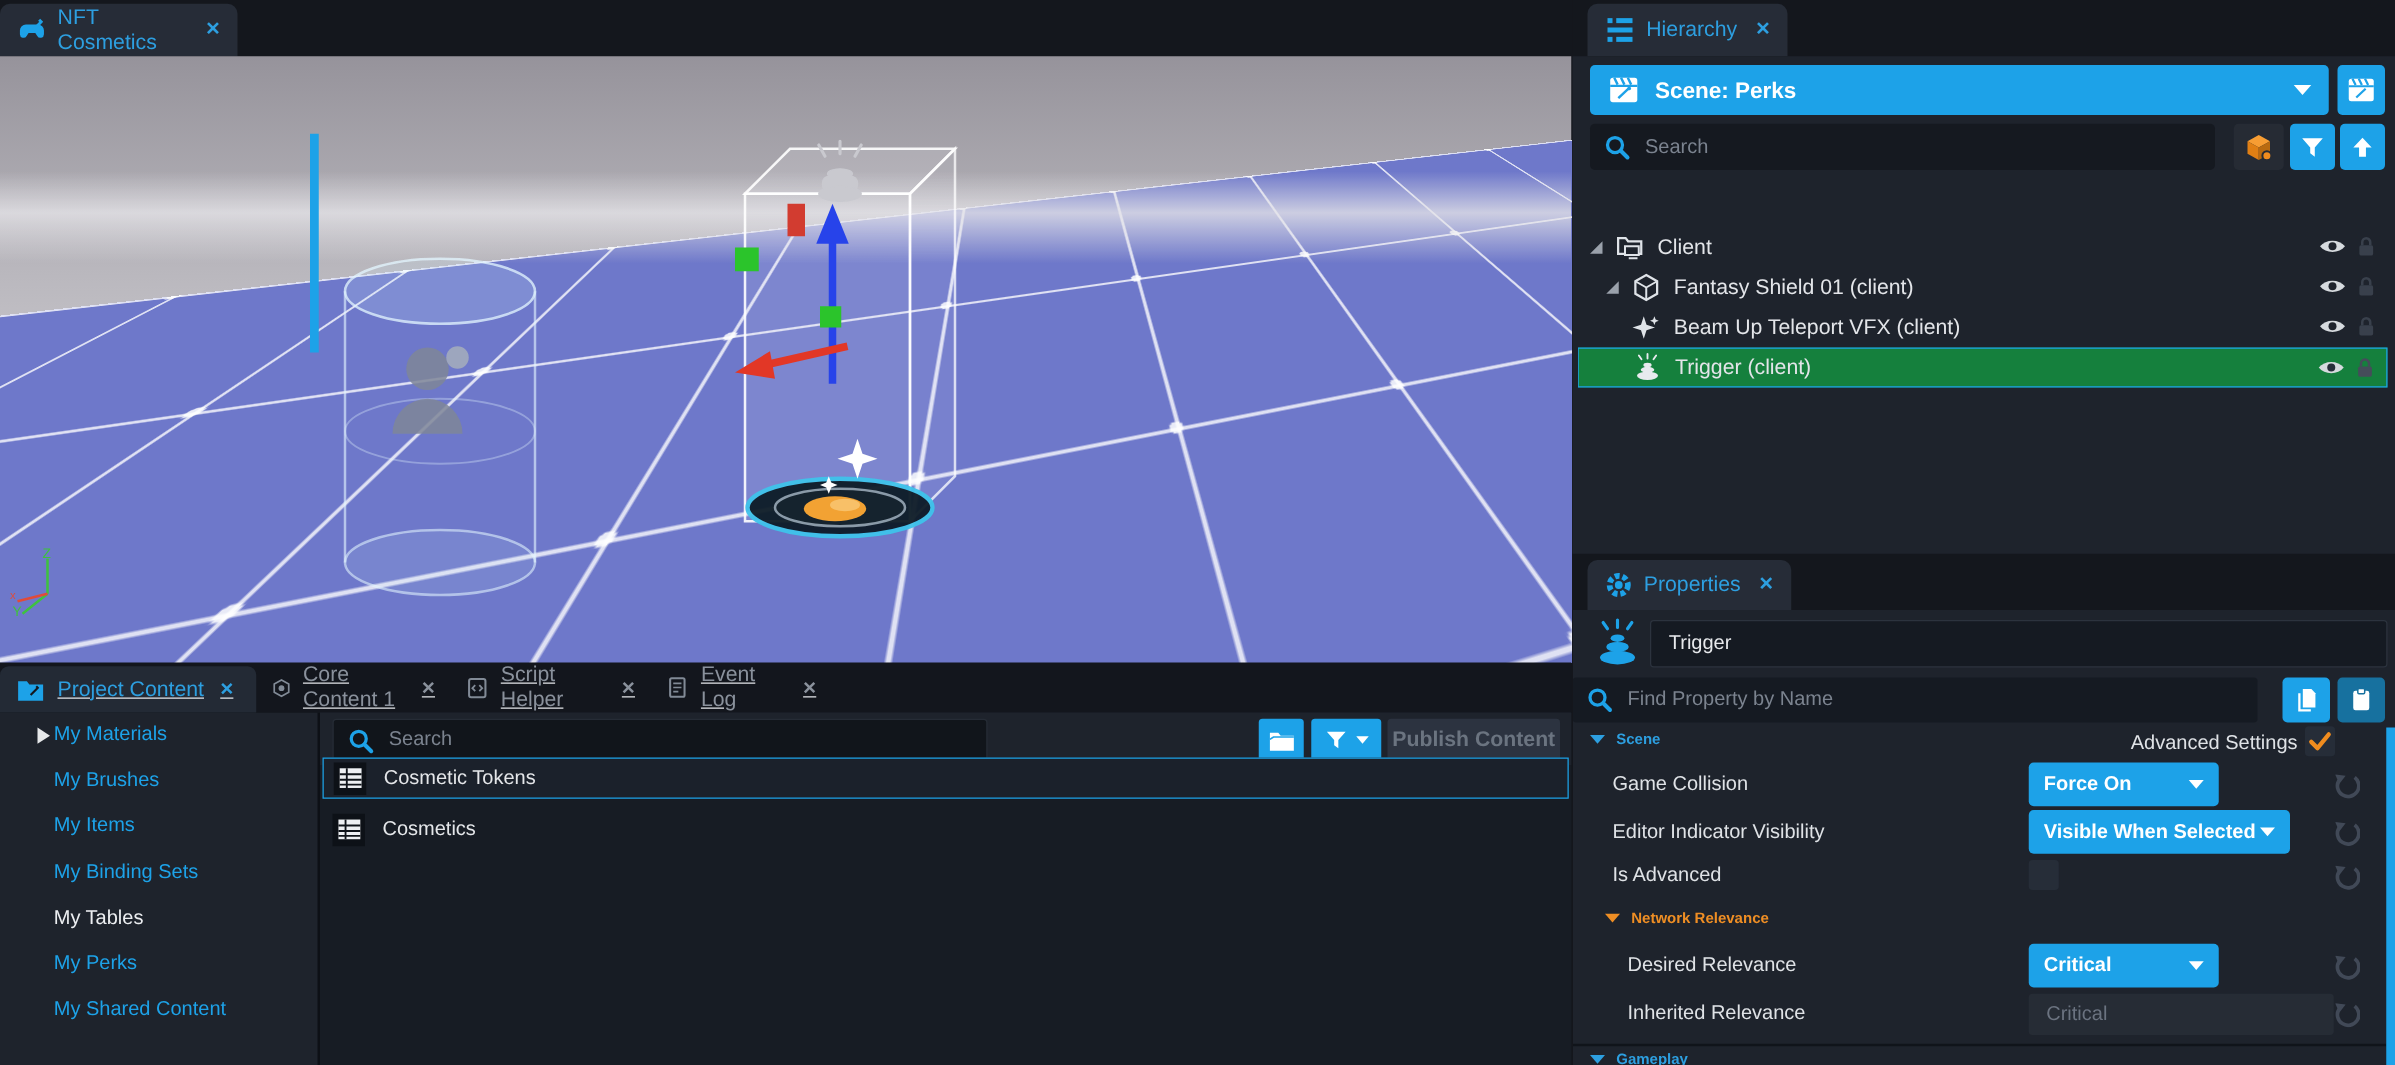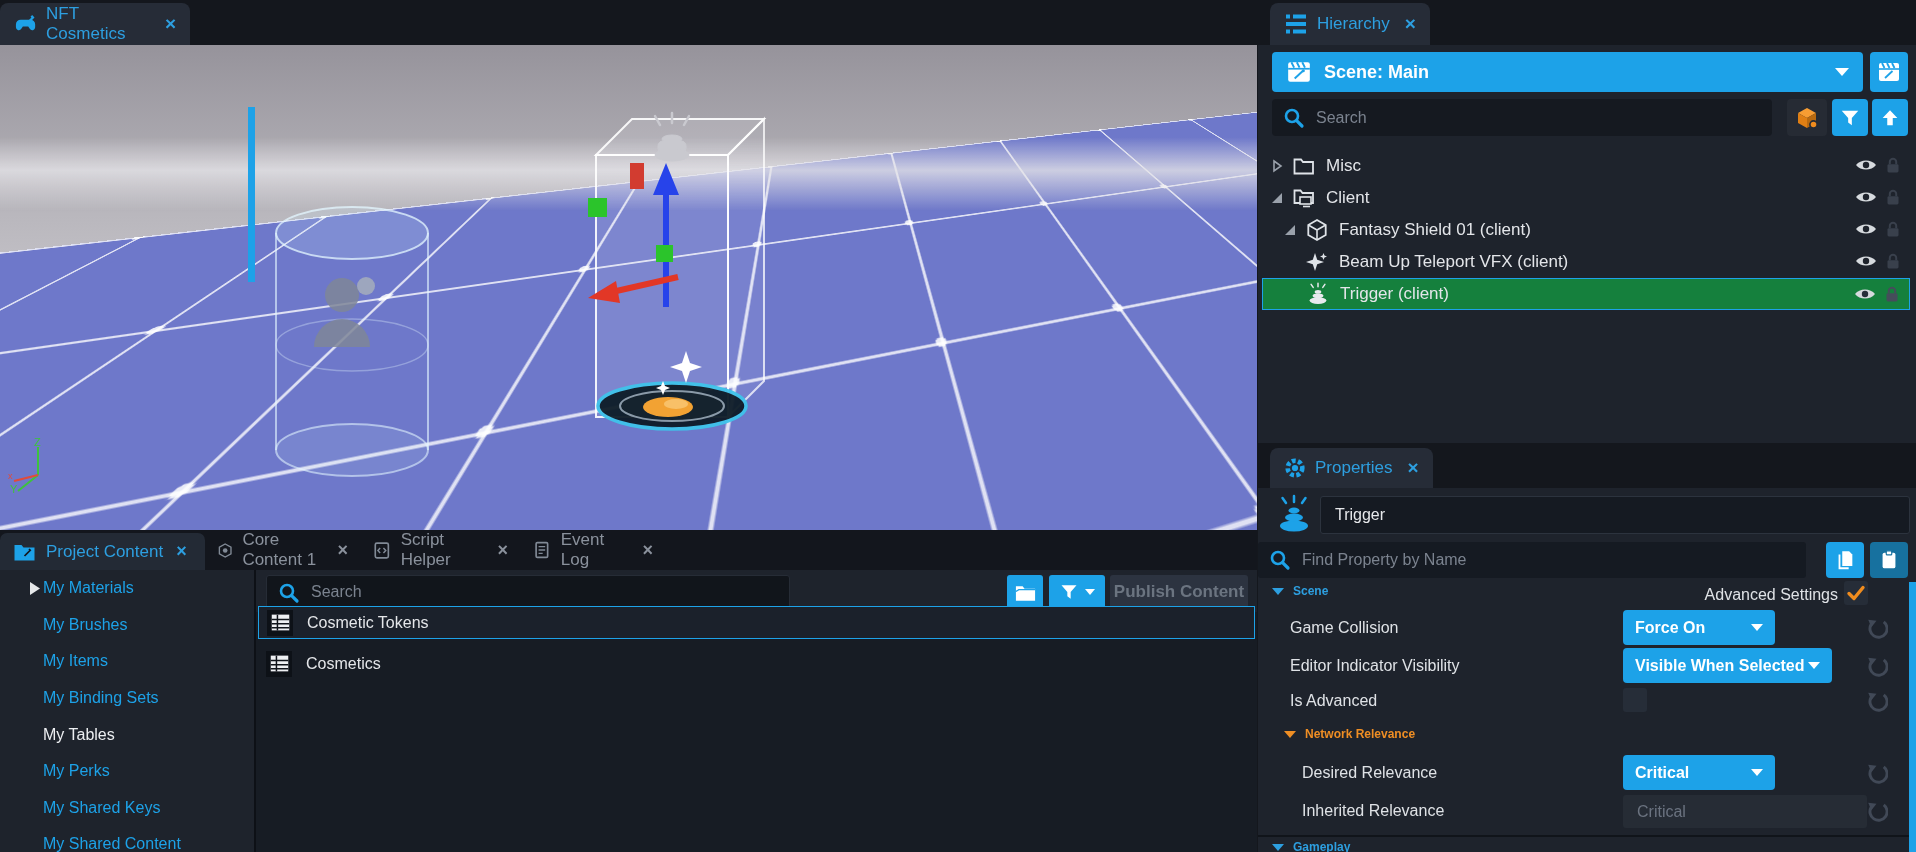--- a/index.html
+++ b/index.html
@@ -70,21 +70,21 @@
   .dropdown .dval { color:#fff; font-weight:bold; font-size:16px; flex:1; white-space:nowrap; }
   .dropdown .caret-down { border-left-width:6px; border-right-width:6px; border-top-width:7px; }
   .dis-field { position:absolute; left:365px; width:244px; height:33px; background:#262c35; border-radius:3px;
                display:flex; align-items:center; padding-left:14px; color:#6b7380; font-size:16px; }
   .reset { position:absolute; left:608px; width:22px; height:22px; }
   .checkbox { position:absolute; width:24px; height:24px; background:#262d38; border-radius:3px; }
   .p-sep { position:absolute; left:0; top:347px; width:651px; height:2px; background:#10141a; }
   .p-scroll { position:absolute; right:0; top:94px; width:7px; height:270px; background:#1da2e8; }
 
   
-  .c-tabbar { position:absolute; left:0; top:530px; width:1257px; height:40px; background:#13161d; display:flex; }
+  .c-tabbar { position:absolute; left:0; top:530px; width:1257px; height:40px; background:#13161d; display:flex;text-decoration:underline; }
   .c-tab { display:flex; align-items:center; gap:9px; padding:0 12px; font-size:17px; color:#8a919c; }
   .c-tab .tab-close { font-size:18px; font-weight:bold; margin-left:4px; }
   .c-tab.active { background:#232a35; border-radius:7px 7px 0 0; margin-top:3px; }
   .c-tab.active .tab-label, .c-tab.active .tab-close { color:#2d9fe0; }
 
   .sidebar { position:absolute; left:0; top:570px; width:256px; height:282px; background:#1e232c; border-right:2px solid #0d1016; }
   .sidebar li { position:relative; list-style:none; height:36.6px; display:flex; align-items:center; padding-left:43px;
                 color:#1da2e8; font-size:16px; }
   .sidebar li.sel { color:#eceef1; }
   .sidebar .tri { position:absolute; left:28px; top:11px; }
@@ -196,21 +196,21 @@
 
     <div class="h-body">
       <div class="scene-btn">
         <svg width="26" height="26" viewBox="0 0 24 24">
             <rect x="2" y="3" width="20" height="18" rx="2" fill="#fff"></rect>
             <path d="M2 9 h20" stroke="#1da2e8" stroke-width="1.6"></path>
             <path d="M5 3 l2.5 5 M10 3 l2.5 5 M15 3 l2.5 5" stroke="#1da2e8" stroke-width="1.8"></path>
             <path d="M8 18 L15.5 11" stroke="#1da2e8" stroke-width="1.8"></path>
             <circle cx="16" cy="10.8" r="1.4" fill="#1da2e8"></circle>
           </svg>
-        <span class="lbl">Scene: Main</span>
+        <span class="lbl">Scene: Perks</span>
         <span class="caret-down"></span>
       </div>
       <div class="sq-btn blue-btn" style="left:612px; top:7px; width:38px; height:40px;">
         <svg width="24" height="24" viewBox="0 0 24 24">
             <rect x="2" y="3" width="20" height="18" rx="2" fill="#fff"></rect>
             <path d="M2 9 h20" stroke="#1da2e8" stroke-width="1.6"></path>
             <path d="M5 3 l2.5 5 M10 3 l2.5 5 M15 3 l2.5 5" stroke="#1da2e8" stroke-width="1.8"></path>
             <path d="M8 18 L15.5 11" stroke="#1da2e8" stroke-width="1.8"></path>
           </svg>
       </div>
@@ -234,37 +234,20 @@
         <svg width="22" height="22" viewBox="0 0 24 24">
             <path d="M3 4 h18 l-7 8 v8 l-4 -3 v-5 z" fill="#fff"></path>
           </svg>
       </div>
       <div class="sq-btn blue-btn" style="left:614px; top:54px; width:36px; height:37px;">
         <svg width="22" height="22" viewBox="0 0 24 24">
             <path d="M12 3.5 l8 8.5 h-5 v8 h-6 v-8 H4 z" fill="#fff"></path>
           </svg>
       </div>
 
-      <div class="h-row d0" style="top:105px;">
-        <svg class="exp" viewBox="0 0 14 14">
-            <polygon points="4,2 11,7 4,12" fill="none" stroke="#9aa1ab" stroke-width="1.6"></polygon>
-          </svg>
-        <svg class="t-icon" viewBox="0 0 24 24">
-            <path d="M2.5 5.5 h6.5 l2 2.5 h10 v11.5 h-18.5 z" fill="none" stroke="#dfe3e8" stroke-width="1.8"></path>
-          </svg>
-        <span>Misc</span>
-        <svg class="eye" width="24" height="20" viewBox="0 0 24 20">
-            <path d="M2 10 C6.5 4 17.5 4 22 10 C17.5 16 6.5 16 2 10 Z" fill="#d6dade"></path>
-            <circle cx="12" cy="10" r="3.2" fill="#1e232c"></circle>
-          </svg>
-        <svg class="lock" width="22" height="22" viewBox="0 0 24 24">
-            <rect x="6" y="10" width="12" height="9" rx="1.5" fill="#39404c"></rect>
-            <path d="M8.5 10 V7.5 a3.5 3.5 0 0 1 7 0 V10" fill="none" stroke="#39404c" stroke-width="2.2"></path>
-          </svg>
-      </div>
       <div class="h-row d0" style="top:137px;">
         <svg class="exp" viewBox="0 0 14 14">
             <polygon points="12,2 12,12 2,12" fill="#9aa1ab"></polygon>
           </svg>
         <svg class="t-icon" viewBox="0 0 24 24">
             <path d="M2.5 4.5 h6 l2 2.5 h10.5 v10 h-18.5 z" fill="none" stroke="#dfe3e8" stroke-width="1.8"></path>
             <rect x="8" y="11" width="11" height="7" fill="#1e232c" stroke="#dfe3e8" stroke-width="1.6"></rect>
             <path d="M11 20.5 h7" stroke="#dfe3e8" stroke-width="1.6"></path>
           </svg>
         <span>Client</span>
@@ -504,23 +487,20 @@
     <li>
         <span>My Binding Sets</span>
       </li>
     <li class="sel">
         <span>My Tables</span>
       </li>
     <li>
         <span>My Perks</span>
       </li>
     <li>
-        <span>My Shared Keys</span>
-      </li>
-    <li>
         <span>My Shared Content</span>
       </li>
   </ul>
   <div class="sb-scroll"></div>
 
   <div class="content">
     <div class="c-toolbar">
       <div class="c-search">
         <svg class="search-glyph" style="top:5px;" width="24" height="24" viewBox="0 0 24 24">
             <circle cx="10" cy="10" r="6" fill="none" stroke="#1da2e8" stroke-width="2.6"></circle>

